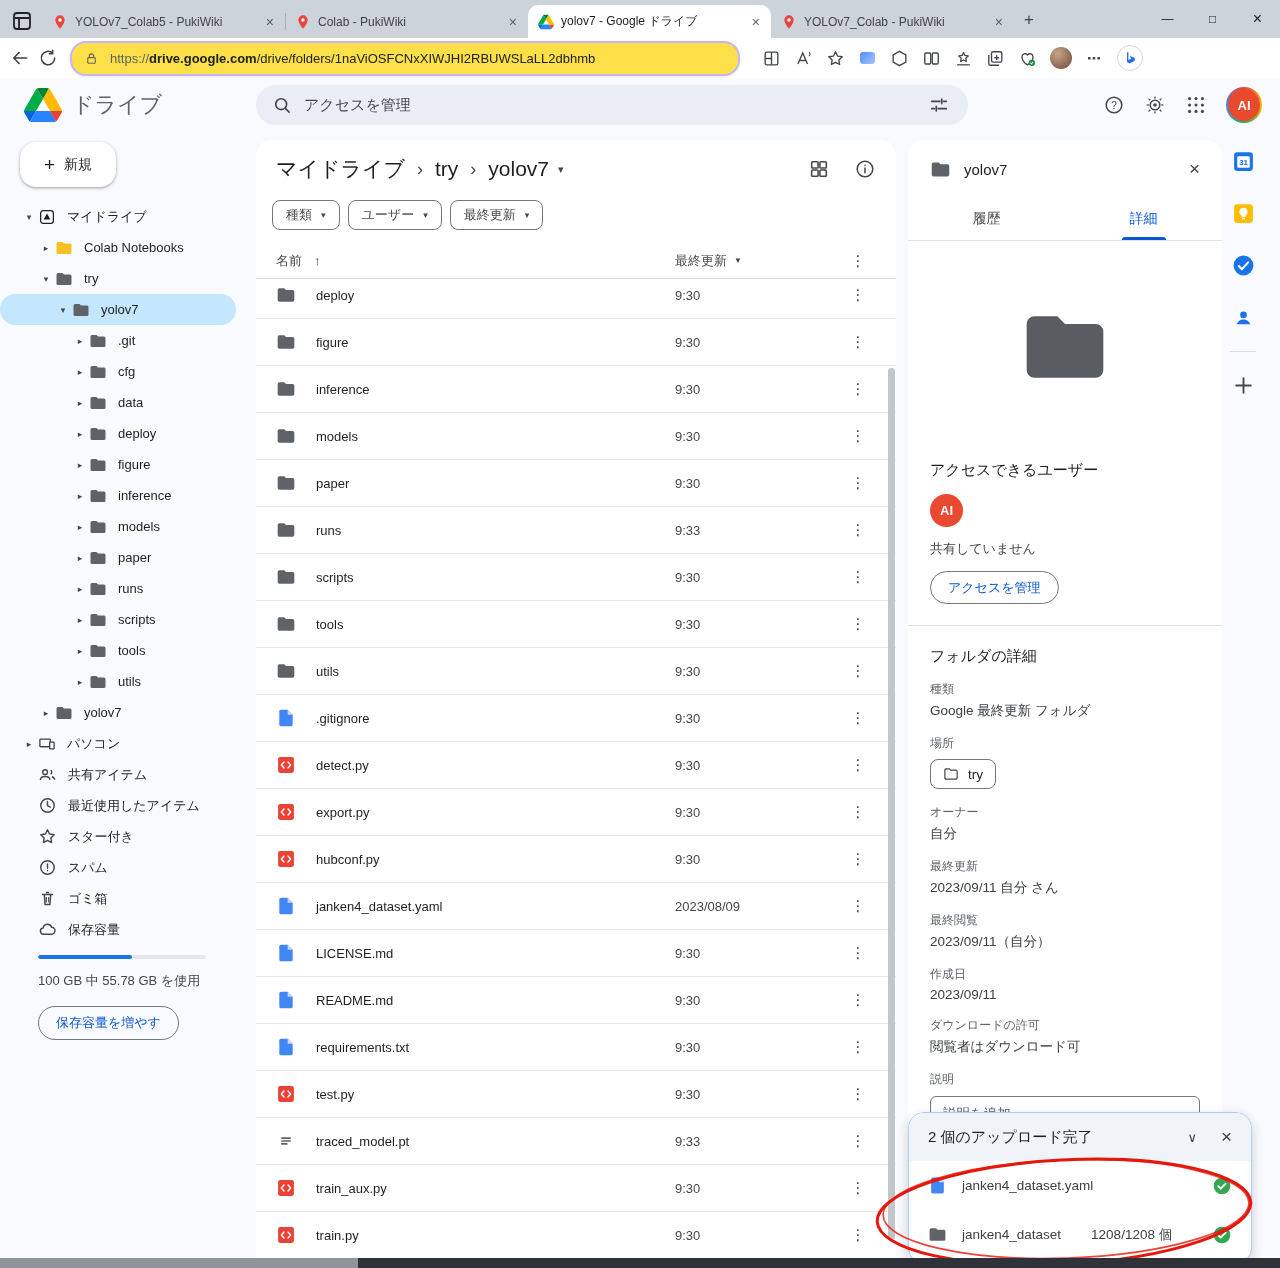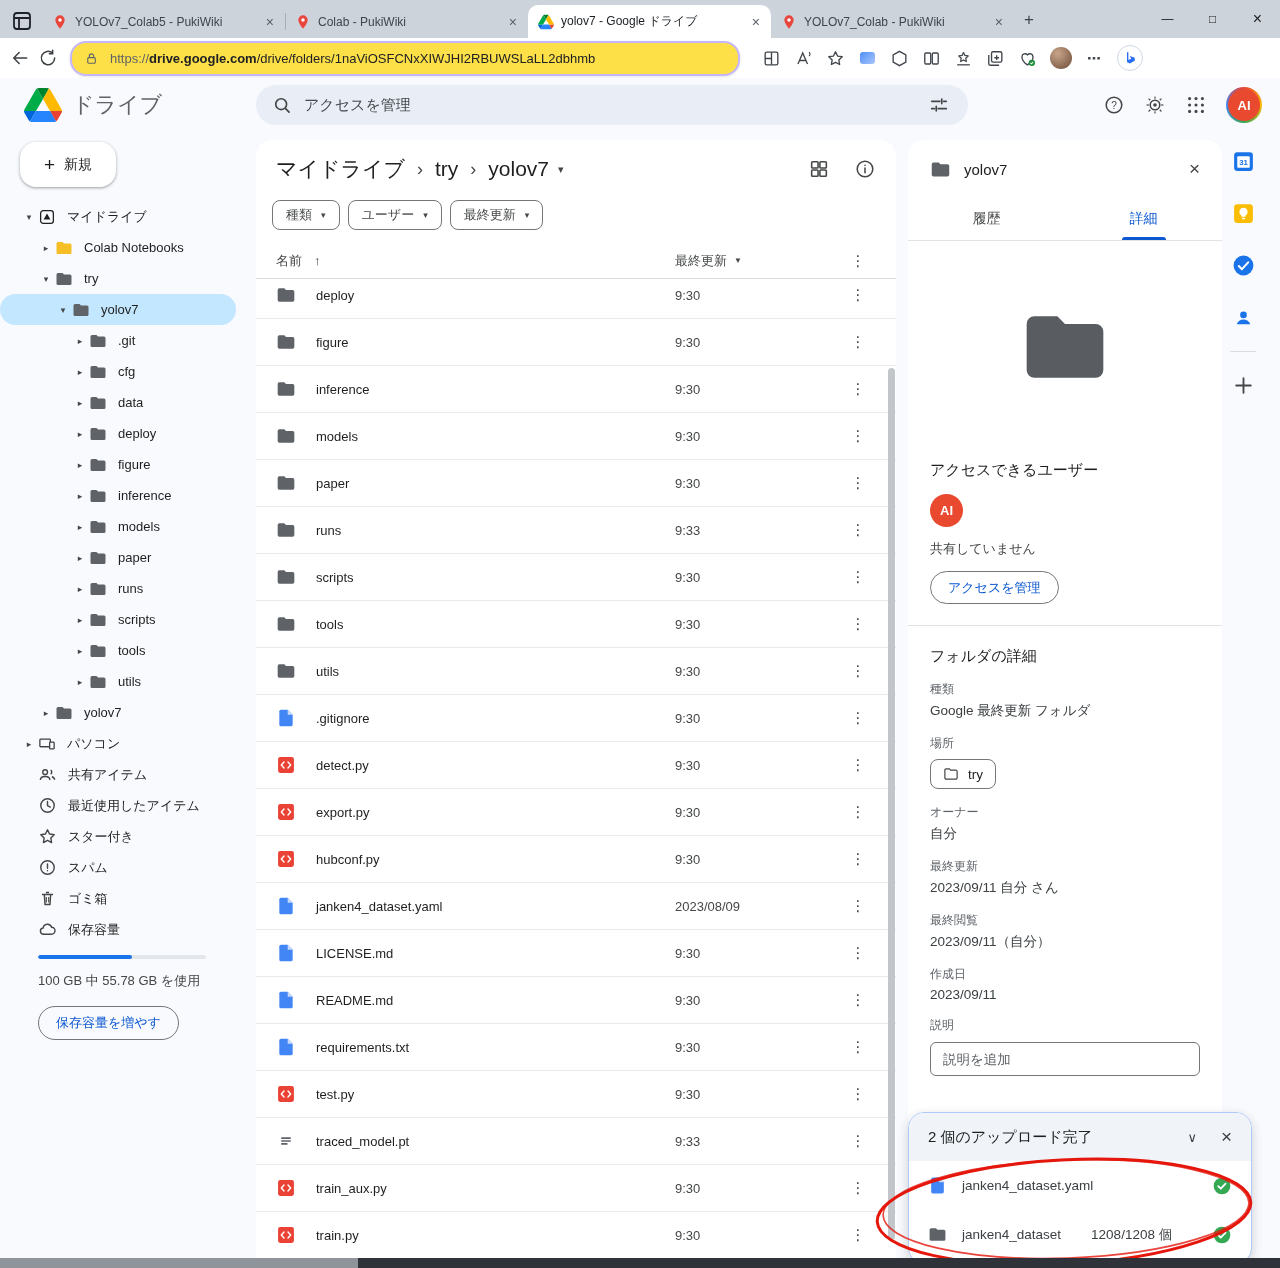--- a/index.html
+++ b/index.html
@@ -919,20 +919,24 @@
           <div class="f-value">2023/09/11 自分 さん</div>
         </div>
         <div class="field">
           <div class="f-label">最終閲覧</div>
           <div class="f-value">2023/09/11（自分）</div>
         </div>
         <div class="field">
           <div class="f-label">作成日</div>
           <div class="f-value">2023/09/11</div>
         </div>
+        <div class="field">
+          <div class="f-label">ダウンロードの許可</div>
+          <div class="f-value">閲覧者はダウンロード可</div>
+        </div>
       </div>
     <div class="field">
       <div class="f-label">説明</div>
       <input class="desc-input" placeholder="説明を追加" style="">
     </div>
   </section>
 
   <div class="rail">
     <span class="rail-ico ico">
       <svg viewBox="0 0 24 24">

